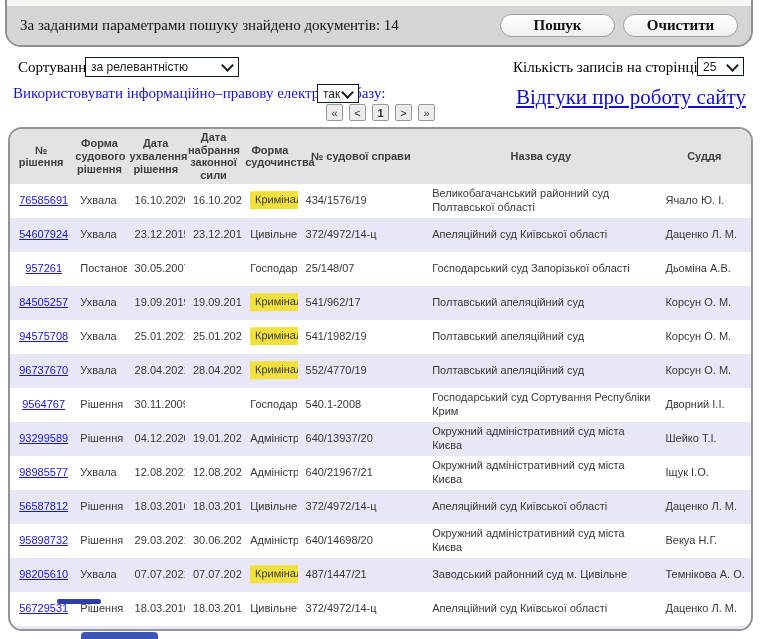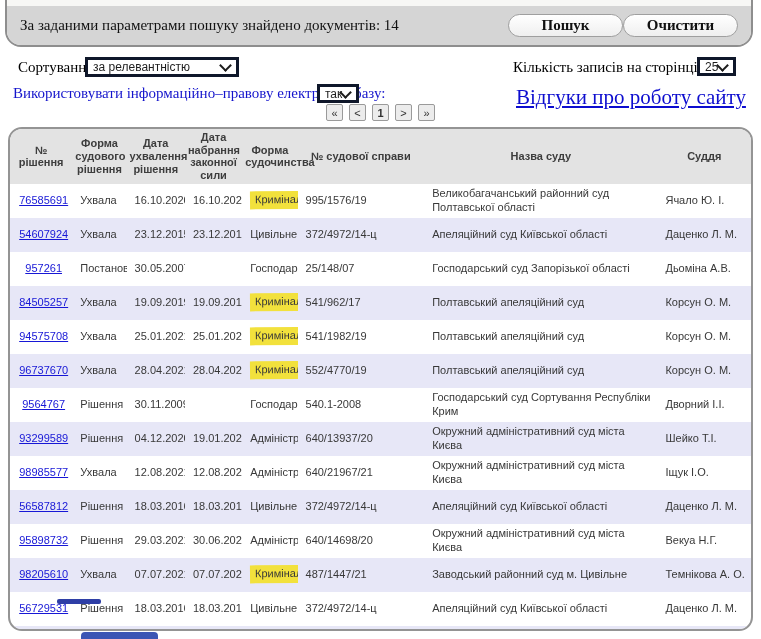--- a/index.html
+++ b/index.html
@@ -11,41 +11,41 @@
   .top-panel{
     position:absolute;left:5px;top:-30px;width:748px;height:77px;
     box-sizing:border-box;border:2px solid #8e8e8e;border-radius:16px;
     background:#f7f7f5;overflow:hidden;display:flex;flex-direction:column;justify-content:flex-end;
   }
   .results-bar{
     height:39px;background:#d5d5d5;display:flex;align-items:center;
     padding:0 13px;gap:10px;
   }
   .results-text{font-size:15px;color:#121212;white-space:nowrap;}
-  .btn-group{margin-left:auto;display:flex;}
+  .btn-group{margin-left:auto;display:flex;gap:8px;}
   .btn{
     width:115px;height:23px;box-sizing:border-box;border:1px solid #9f9f9f;border-radius:12px;
     background:linear-gradient(#ffffff,#efefef);
     font-family:"Liberation Serif",serif;font-size:15px;font-weight:bold;color:#111;
     display:flex;align-items:center;justify-content:center;cursor:pointer;
   }
   
   .lbl{position:absolute;font-size:15px;color:#000;white-space:nowrap;}
   .lbl-blue{color:#1414cc;}
   .sel{
-    position:absolute;box-sizing:border-box;border:3px solid #0f172a;background:#fff;
+    position:absolute;box-sizing:border-box;border:1px solid #0f172a;background:#fff;
     font-family:"Liberation Sans",sans-serif;font-size:12px;color:#1e1e1e;
     display:flex;align-items:center;padding:0 18px 0 5px;cursor:pointer;white-space:nowrap;overflow:hidden;
   }
   .chev{
     position:absolute;right:6px;top:50%;margin-top:-6px;width:7px;height:7px;
     border-right:2px solid #1c1c1c;border-bottom:2px solid #1c1c1c;transform:rotate(45deg);
   }
   .sel-sort{left:85px;top:57px;width:154px;height:20px;}
-  .sel-pagesize{left:697px;top:57px;width:39px;height:19px;}
+  .sel-pagesize{left:697px;top:57px;width:47px;height:19px;}
   .sel-base{left:317px;top:84px;width:42px;height:19px;padding-right:16px;}
   .lbl-sort{left:18px;top:59px;}
   .lbl-pagesize{left:513px;top:59px;}
   .lbl-base{left:13px;top:85px;}
   .feedback-link{position:absolute;left:516px;top:85px;font-size:21px;color:#0d0dcf;text-decoration:underline;cursor:pointer;white-space:nowrap;}
   
   .pagination{position:absolute;top:104px;left:0;width:100%;display:flex;justify-content:center;gap:6px;}
   .pg{
     width:17px;height:17px;box-sizing:border-box;border:1px solid #9a9a9a;background:#ececec;
     border-radius:2px;font-family:"Liberation Sans",sans-serif;font-size:11px;color:#333;
@@ -140,21 +140,21 @@
           <th>Суддя</th>
         </tr>
     </thead>
     <tbody>
         <tr>
           <td class="c-id"><a class="dec-link" href="#">76585691</a></td>
           <td>Ухвала</td>
           <td>16.10.2020</td>
           <td>16.10.2020</td>
           <td><span class="hl">Кримінальне</span></td>
-          <td>995/1576/19</td>
+          <td>434/1576/19</td>
           <td class="c-court">Великобагачанський районний суд Полтавської області</td>
           <td>Ячало Ю. І.</td>
         </tr>
         <tr class="alt">
           <td class="c-id"><a class="dec-link" href="#">54607924</a></td>
           <td>Ухвала</td>
           <td>23.12.2015</td>
           <td>23.12.2015</td>
           <td>Цивільне</td>
           <td>372/4972/14-ц</td>

